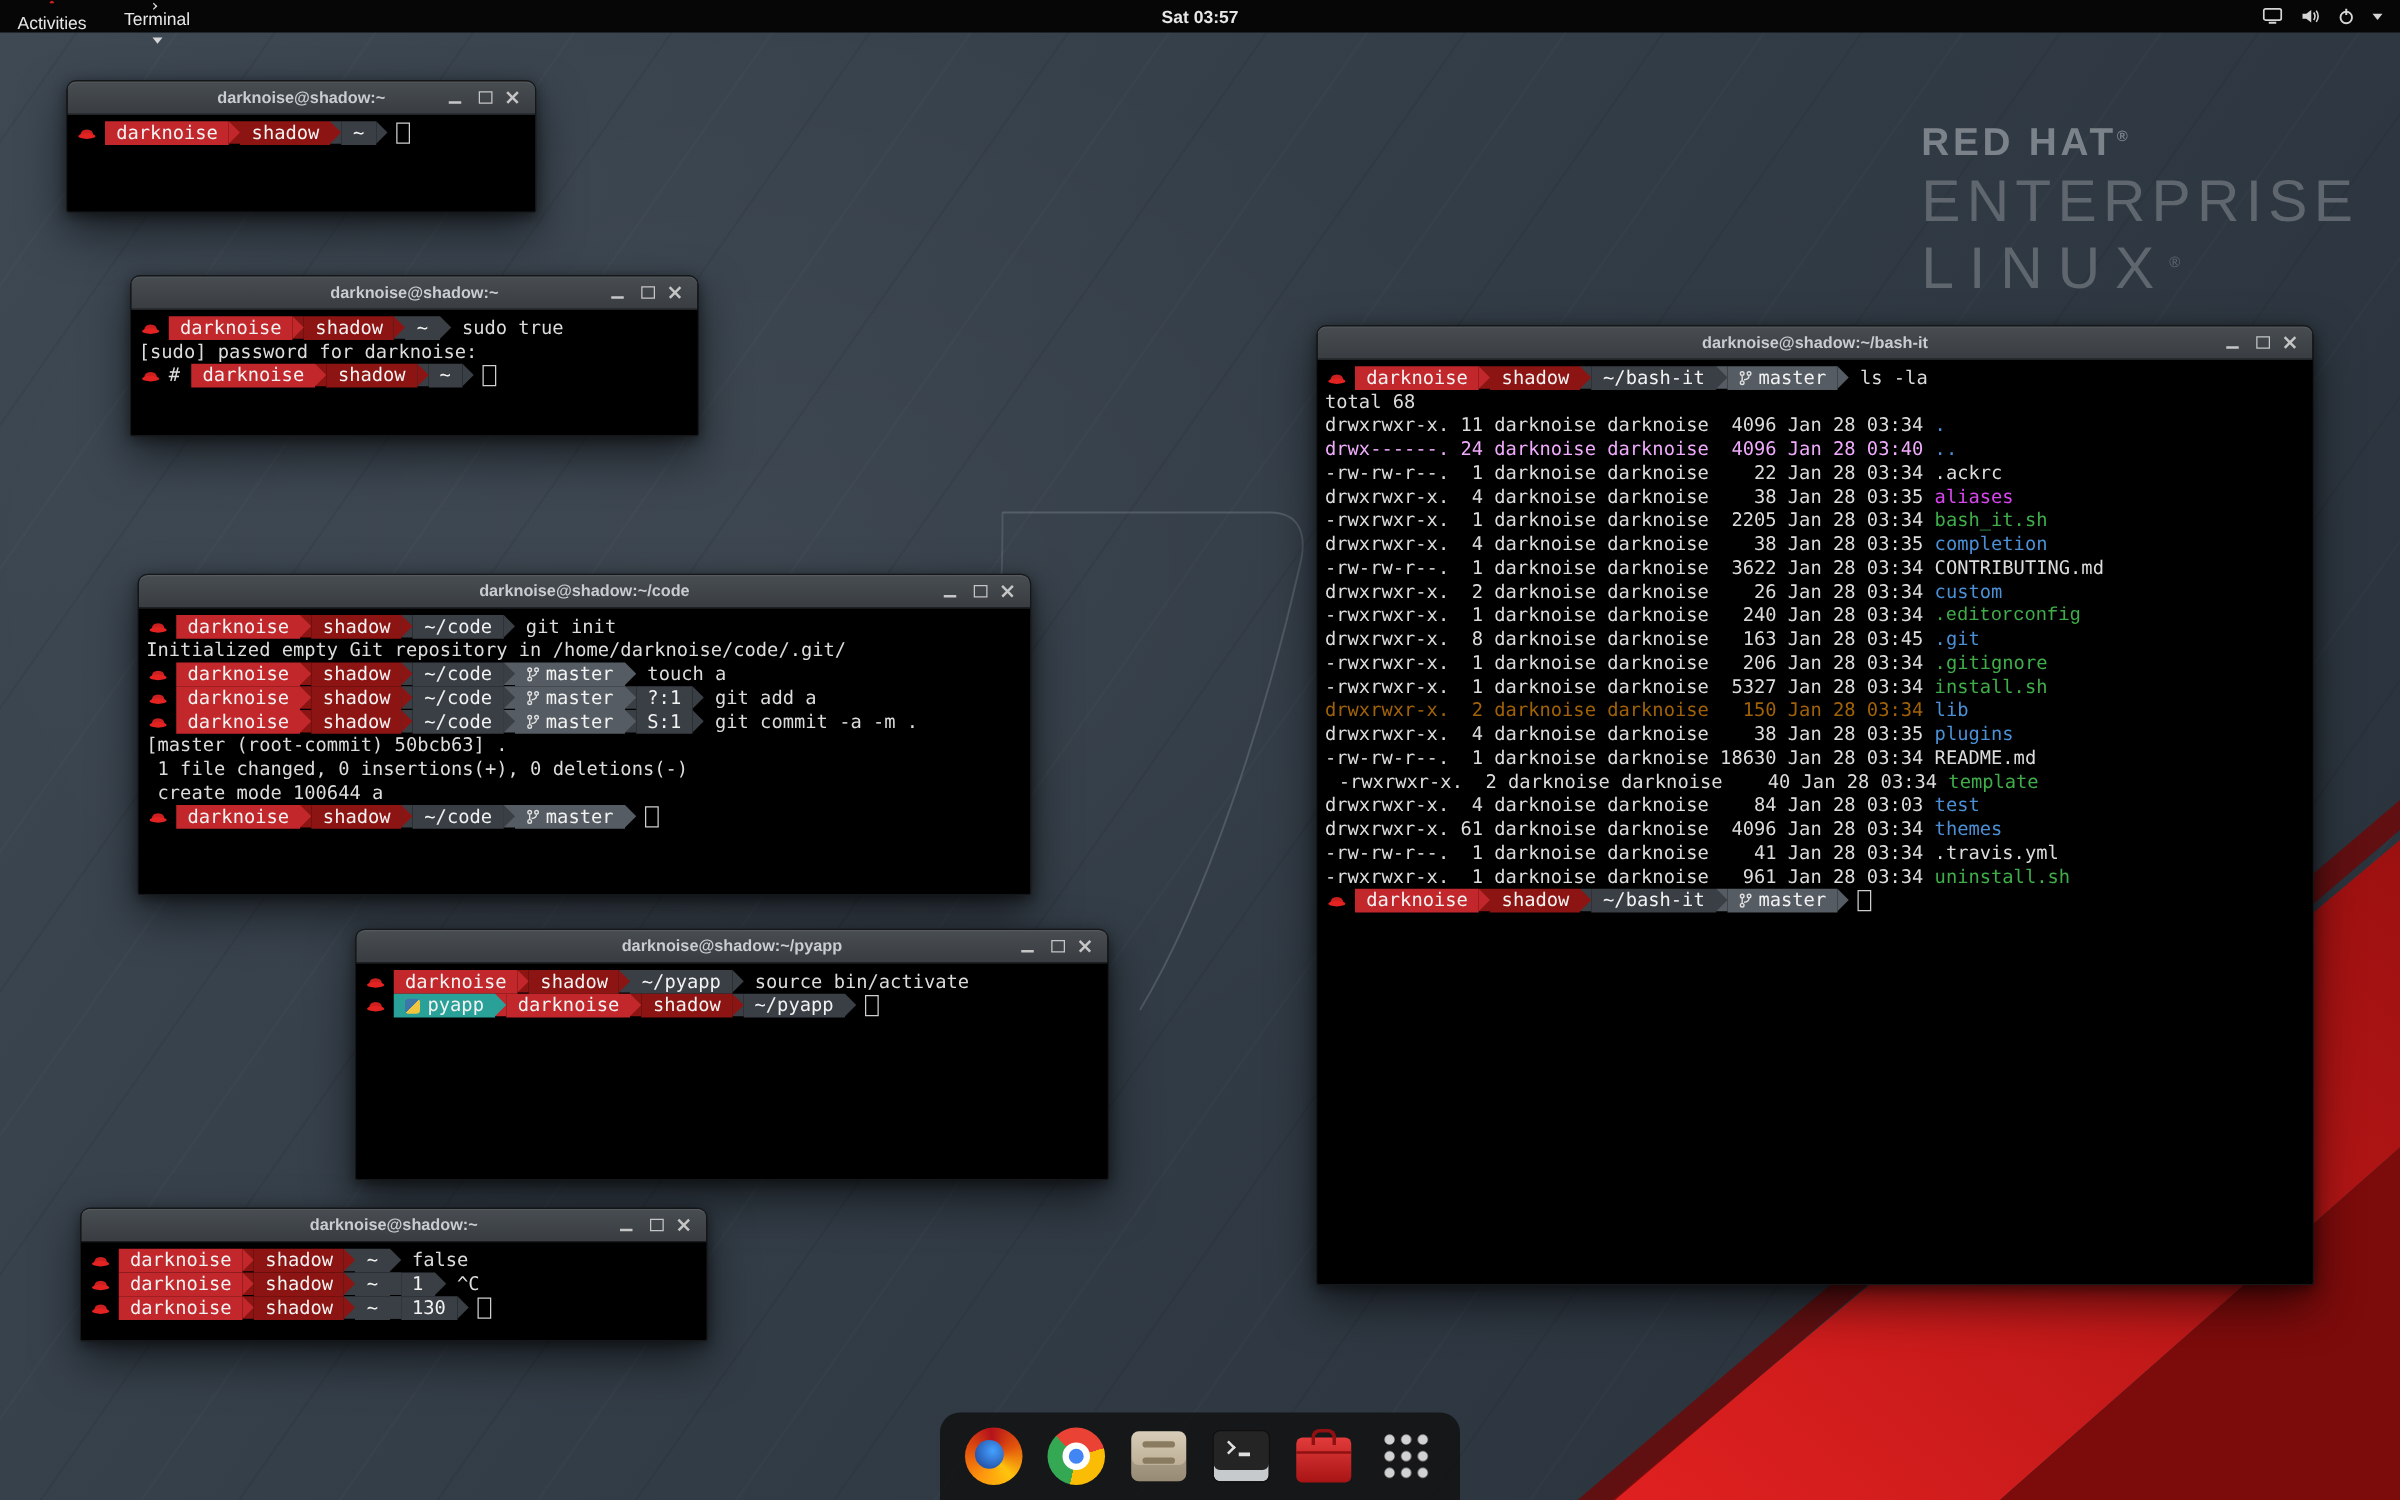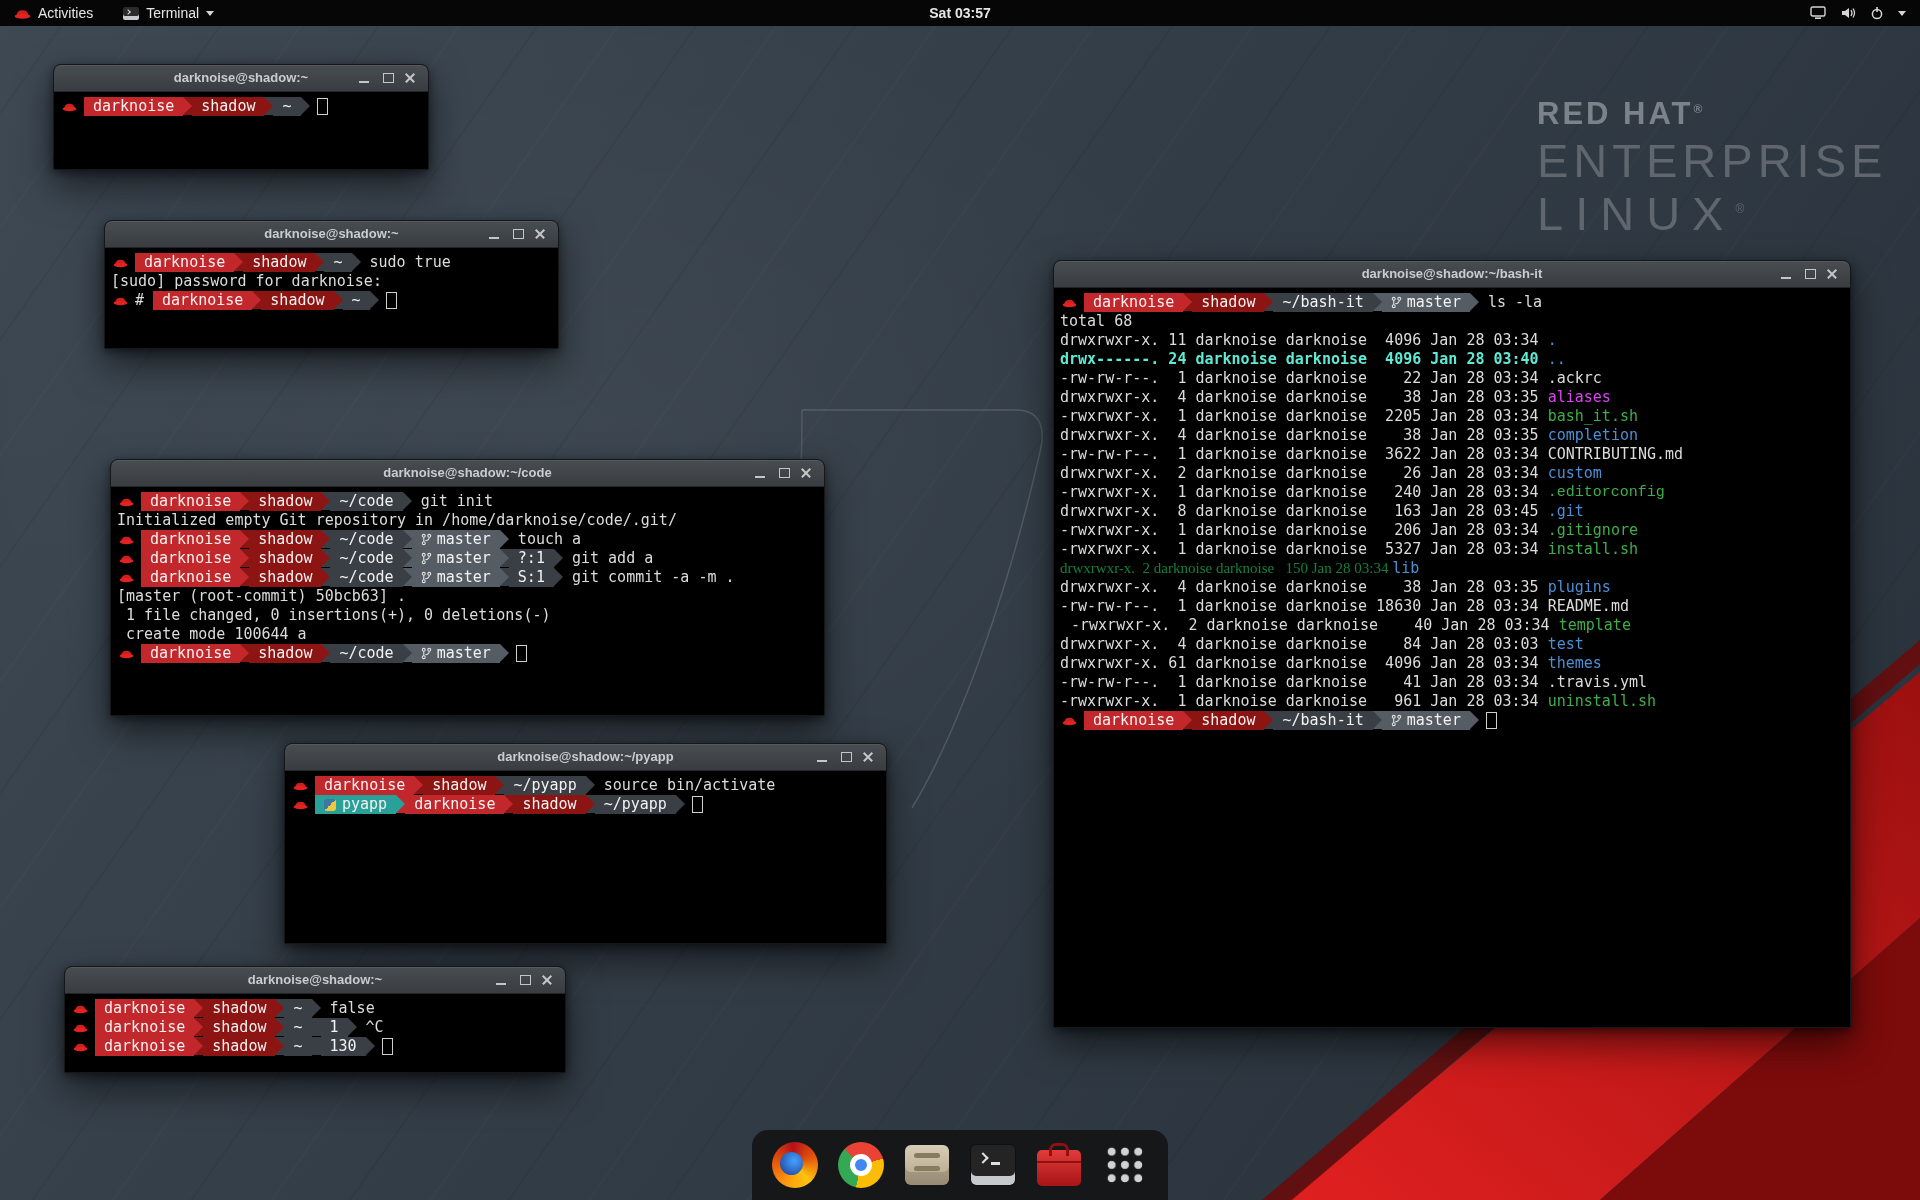--- a/index.html
+++ b/index.html
@@ -22,21 +22,21 @@
   .rhel{position:absolute;left:1537px;top:98px;z-index:3;color:#6a7076;line-height:1;}
   .rhel .redhat{font-size:31px;font-weight:bold;letter-spacing:3px;color:#7b828a;}
   .rhel .big{font-size:47px;letter-spacing:5px;color:#5f666e;margin-top:8px;}
   .rhel .big.lnx{letter-spacing:12px;margin-top:6px;}
   .rhel sup{font-size:12px;vertical-align:super;}
 
   
   .topbar{position:absolute;top:0;left:0;right:0;height:26px;background:#060606;
     display:flex;align-items:center;color:#e6e6e6;font-size:14px;z-index:60;}
   .tb-left{display:flex;align-items:center;gap:22px;padding-left:10px;}
-  .tb-item{display:flex;align-items:center;gap:7px;height:26px;padding:0 4px;}
+  .tb-item{display:flex;align-items:center;gap:7px;height:26px;padding:0 4px;flex-direction:column;}
   .tb-clock{position:absolute;left:50%;transform:translateX(-50%);font-weight:bold;}
   .tb-right{margin-left:auto;display:flex;align-items:center;gap:14px;padding-right:14px;}
   .caret{width:0;height:0;border-left:4px solid transparent;border-right:4px solid transparent;
     border-top:5px solid #d5d5d5;}
   .tb-termicon{width:16px;height:13px;background:#2b2b2b;border-radius:2px;
     box-shadow:inset 0 -4px 0 #c7cbce;position:relative;}
   .tb-termicon::before{content:'';position:absolute;left:3px;top:3px;width:3px;height:3px;
     border-right:1.4px solid #ddd;border-bottom:1.4px solid #ddd;transform:rotate(-45deg);}
 
   
@@ -324,32 +324,32 @@
               <path d="M3.2 9.6 Q3.2 3.2 10 3.2 Q16.8 3.2 16.8 9.6 Z" fill="#cc1f1f"></path>
               <ellipse cx="10" cy="10.2" rx="9.2" ry="3" fill="#e32222"></ellipse>
             </svg></span><span class="seg" style="background: rgb(194, 39, 43);">darknoise</span><span class="sep" style="border-left-color: rgb(194, 39, 43); border-top-color: rgb(140, 21, 19); border-bottom-color: rgb(140, 21, 19);"></span><span class="seg" style="background: rgb(140, 21, 19);">shadow</span><span class="sep" style="border-left-color: rgb(140, 21, 19); border-top-color: rgb(58, 63, 69); border-bottom-color: rgb(58, 63, 69);"></span><span class="seg" style="background: rgb(58, 63, 69);">~/bash-it</span><span class="sep" style="border-left-color: rgb(58, 63, 69); border-top-color: rgb(86, 92, 99); border-bottom-color: rgb(86, 92, 99);"></span><span class="seg" style="background: rgb(86, 92, 99);"><svg width="11" height="13" viewBox="0 0 12 14" style="margin-right:5px;flex:0 0 auto">
               <circle cx="3" cy="3" r="1.6" fill="none" stroke="#e0e0e0" stroke-width="1.2"></circle>
               <circle cx="9" cy="3" r="1.6" fill="none" stroke="#e0e0e0" stroke-width="1.2"></circle>
               <circle cx="3" cy="11" r="1.6" fill="none" stroke="#e0e0e0" stroke-width="1.2"></circle>
               <path d="M3 4.6 V9.4 M9 4.6 Q9 8 4.6 8.4" fill="none" stroke="#e0e0e0" stroke-width="1.2"></path>
             </svg>master</span><span class="sep" style="border-left-color: rgb(86, 92, 99);"></span><span class="txt" style="color: rgb(220, 220, 220);"> ls -la</span></div>
         <div class="tline"><span class="txt" style="color: rgb(220, 220, 220);">total 68</span></div>
         <div class="tline"><span class="txt" style="color: rgb(220, 220, 220);">drwxrwxr-x. 11 darknoise darknoise  4096 Jan 28 03:34 </span><span class="txt" style="color: rgb(75, 143, 213);">.</span></div>
-        <div class="tline"><span class="txt" style="color: #5eead4; font-weight: bold;">drwx------. 24 darknoise darknoise  4096 Jan 28 03:40 </span><span class="txt" style="color: rgb(75, 143, 213);">..</span></div>
+        <div class="tline"><span class="txt" style="color: #f0abfc;">drwx------. 24 darknoise darknoise  4096 Jan 28 03:40 </span><span class="txt" style="color: rgb(75, 143, 213);">..</span></div>
         <div class="tline"><span class="txt" style="color: rgb(220, 220, 220);">-rw-rw-r--.  1 darknoise darknoise    22 Jan 28 03:34 </span><span class="txt" style="color: rgb(220, 220, 220);">.ackrc</span></div>
         <div class="tline"><span class="txt" style="color: rgb(220, 220, 220);">drwxrwxr-x.  4 darknoise darknoise    38 Jan 28 03:35 </span><span class="txt" style="color: #d946ef;">aliases</span></div>
         <div class="tline"><span class="txt" style="color: rgb(220, 220, 220);">-rwxrwxr-x.  1 darknoise darknoise  2205 Jan 28 03:34 </span><span class="txt" style="color: rgb(63, 174, 74);">bash_it.sh</span></div>
         <div class="tline"><span class="txt" style="color: rgb(220, 220, 220);">drwxrwxr-x.  4 darknoise darknoise    38 Jan 28 03:35 </span><span class="txt" style="color: rgb(75, 143, 213);">completion</span></div>
         <div class="tline"><span class="txt" style="color: rgb(220, 220, 220);">-rw-rw-r--.  1 darknoise darknoise  3622 Jan 28 03:34 </span><span class="txt" style="color: rgb(220, 220, 220);">CONTRIBUTING.md</span></div>
         <div class="tline"><span class="txt" style="color: rgb(220, 220, 220);">drwxrwxr-x.  2 darknoise darknoise    26 Jan 28 03:34 </span><span class="txt" style="color: rgb(75, 143, 213);">custom</span></div>
         <div class="tline"><span class="txt" style="color: rgb(220, 220, 220);">-rwxrwxr-x.  1 darknoise darknoise   240 Jan 28 03:34 </span><span class="txt" style="color: rgb(63, 174, 74); font-family: Liberation Mono, monospace;">.editorconfig</span></div>
         <div class="tline"><span class="txt" style="color: rgb(220, 220, 220);">drwxrwxr-x.  8 darknoise darknoise   163 Jan 28 03:45 </span><span class="txt" style="color: rgb(75, 143, 213);">.git</span></div>
         <div class="tline"><span class="txt" style="color: rgb(220, 220, 220);">-rwxrwxr-x.  1 darknoise darknoise   206 Jan 28 03:34 </span><span class="txt" style="color: rgb(63, 174, 74);">.gitignore</span></div>
         <div class="tline"><span class="txt" style="color: rgb(220, 220, 220);">-rwxrwxr-x.  1 darknoise darknoise  5327 Jan 28 03:34 </span><span class="txt" style="color: rgb(63, 174, 74);">install.sh</span></div>
-        <div class="tline"><span class="txt" style="color: #15803d; font-family: Liberation Serif, serif;">drwxrwxr-x.  2 darknoise darknoise   150 Jan 28 03:34 </span><span class="txt" style="color: rgb(75, 143, 213);">lib</span></div>
+        <div class="tline"><span class="txt" style="color: #a16207;">drwxrwxr-x.  2 darknoise darknoise   150 Jan 28 03:34 </span><span class="txt" style="color: rgb(75, 143, 213);">lib</span></div>
         <div class="tline"><span class="txt" style="color: rgb(220, 220, 220);">drwxrwxr-x.  4 darknoise darknoise    38 Jan 28 03:35 </span><span class="txt" style="color: rgb(75, 143, 213);">plugins</span></div>
         <div class="tline"><span class="txt" style="color: rgb(220, 220, 220);">-rw-rw-r--.  1 darknoise darknoise 18630 Jan 28 03:34 </span><span class="txt" style="color: rgb(220, 220, 220);">README.md</span></div>
         <div class="tline"><span class="txt" style="color: rgb(220, 220, 220); margin-left: 11px;">-rwxrwxr-x.  2 darknoise darknoise    40 Jan 28 03:34 </span><span class="txt" style="color: rgb(63, 174, 74);">template</span></div>
         <div class="tline"><span class="txt" style="color: rgb(220, 220, 220);">drwxrwxr-x.  4 darknoise darknoise    84 Jan 28 03:03 </span><span class="txt" style="color: rgb(75, 143, 213);">test</span></div>
         <div class="tline"><span class="txt" style="color: rgb(220, 220, 220);">drwxrwxr-x. 61 darknoise darknoise  4096 Jan 28 03:34 </span><span class="txt" style="color: rgb(75, 143, 213);">themes</span></div>
         <div class="tline"><span class="txt" style="color: rgb(220, 220, 220);">-rw-rw-r--.  1 darknoise darknoise    41 Jan 28 03:34 </span><span class="txt" style="color: rgb(220, 220, 220);">.travis.yml</span></div>
         <div class="tline"><span class="txt" style="color: rgb(220, 220, 220);">-rwxrwxr-x.  1 darknoise darknoise   961 Jan 28 03:34 </span><span class="txt" style="color: rgb(63, 174, 74);">uninstall.sh</span></div>
         <div class="tline"><span class="hat"><svg width="15" height="11" viewBox="0 0 20 14">
               <path d="M3.2 9.6 Q3.2 3.2 10 3.2 Q16.8 3.2 16.8 9.6 Z" fill="#cc1f1f"></path>
               <ellipse cx="10" cy="10.2" rx="9.2" ry="3" fill="#e32222"></ellipse>

